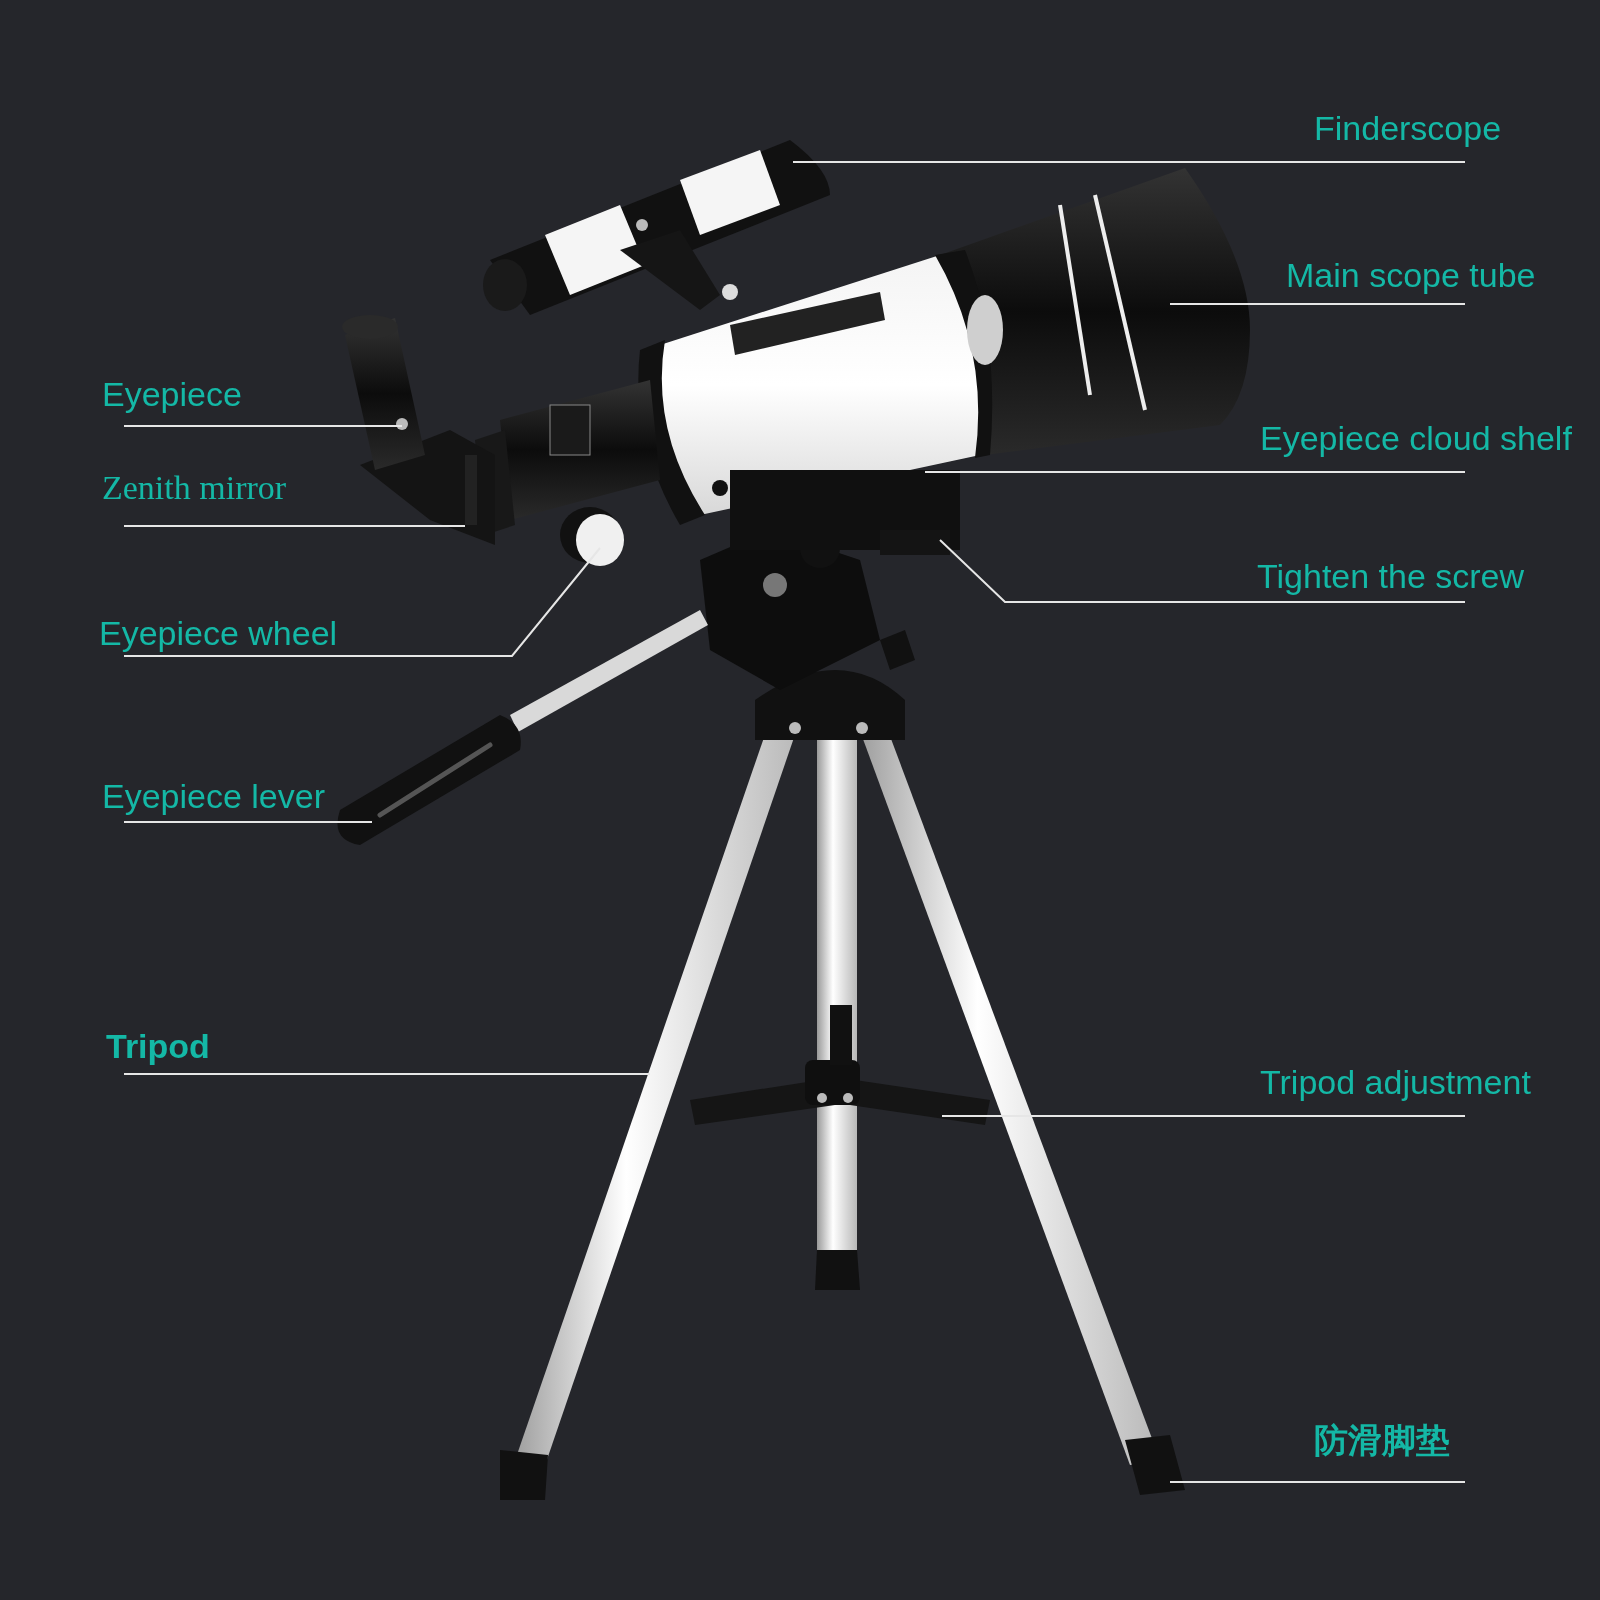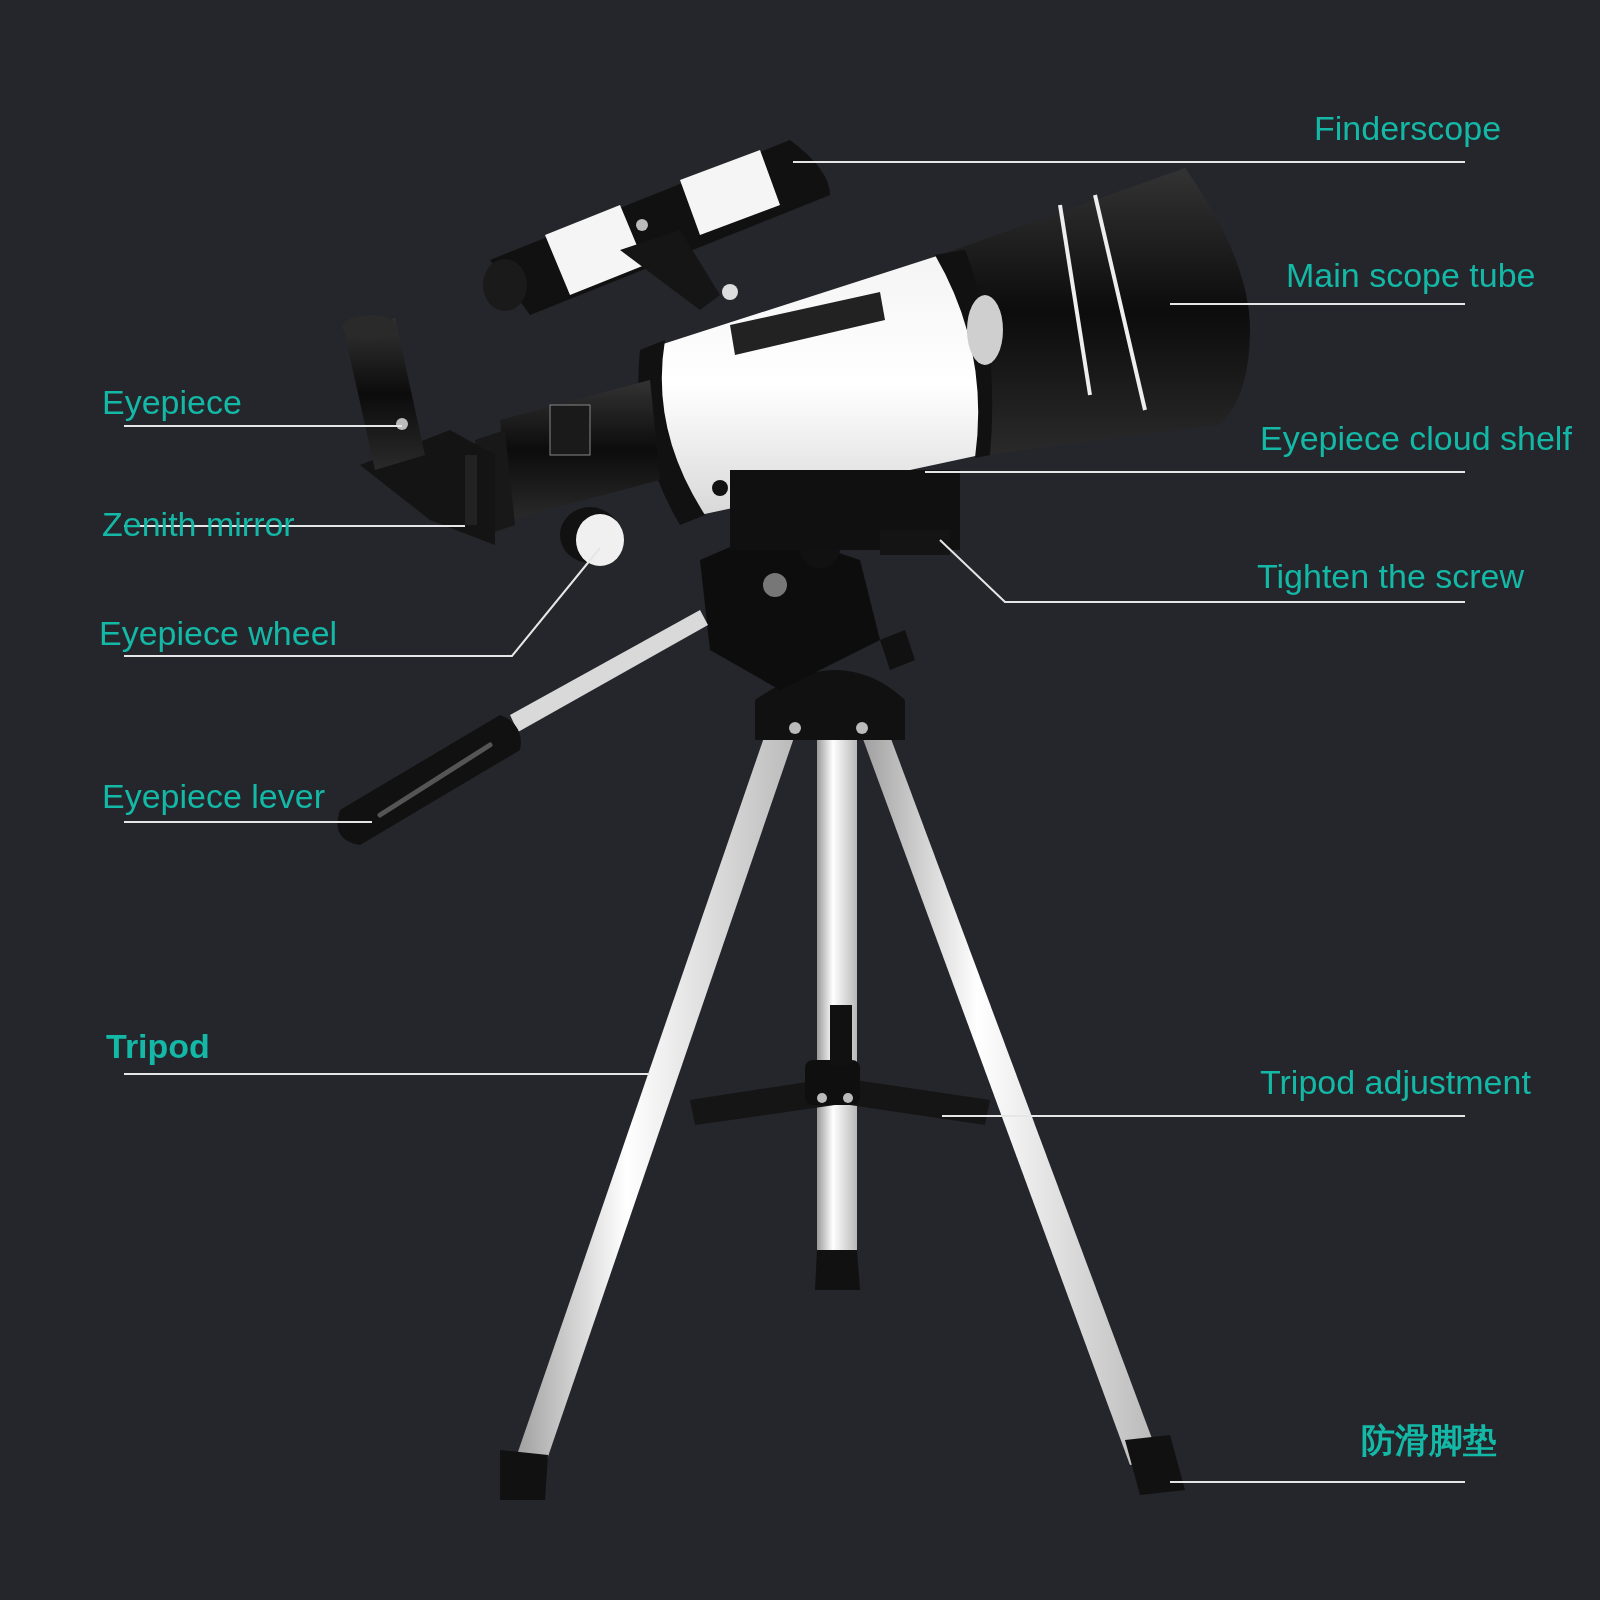--- a/index.html
+++ b/index.html
@@ -123,19 +123,19 @@
     <line x1="124" y1="822" x2="372" y2="822"></line>
     <line x1="124" y1="1074" x2="650" y2="1074"></line>
   </g>
 </svg>
 
 <div class="label" style="left:1314px;top:108px;">Finderscope</div>
 <div class="label" style="left:1286px;top:255px;text-align:right;">Main scope tube</div>
 <div class="label" style="left:1260px;top:418px;">Eyepiece cloud shelf</div>
 <div class="label" style="left:1257px;top:556px;">Tighten the screw</div>
 <div class="label" style="left:1260px;top:1062px;">Tripod adjustment</div>
-<div class="label cjk" style="left:1314px;top:1420px;margin-left:47px;">防滑脚垫</div>
+<div class="label cjk" style="left:1314px;top:1420px;">防滑脚垫</div>
 
-<div class="label" style="left:102px;top:374px;margin-top:8px;">Eyepiece</div>
-<div class="label" style="left:102px;top:504px;">Zenith mirror</div>
+<div class="label" style="left:102px;top:374px;">Eyepiece</div>
+<div class="label" style="left:102px;top:468px;font-family:Liberation Serif, serif;">Zenith mirror</div>
 <div class="label" style="left:99px;top:613px;">Eyepiece wheel</div>
 <div class="label" style="left:102px;top:776px;">Eyepiece lever</div>
 <div class="label" style="left:106px;top:1026px;font-weight:bold;">Tripod</div>
 
 </body></html>

